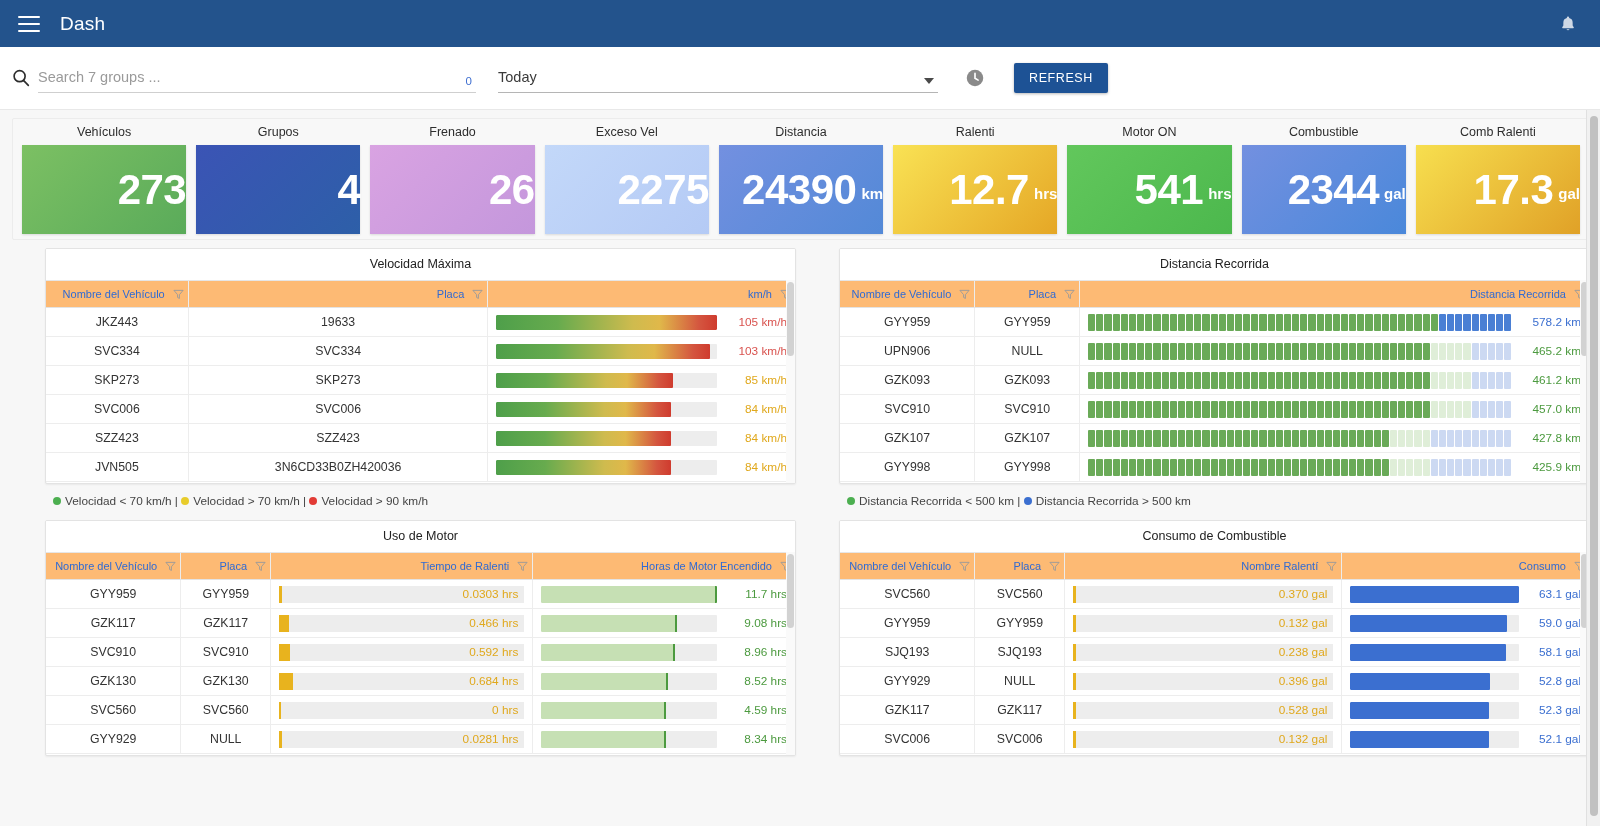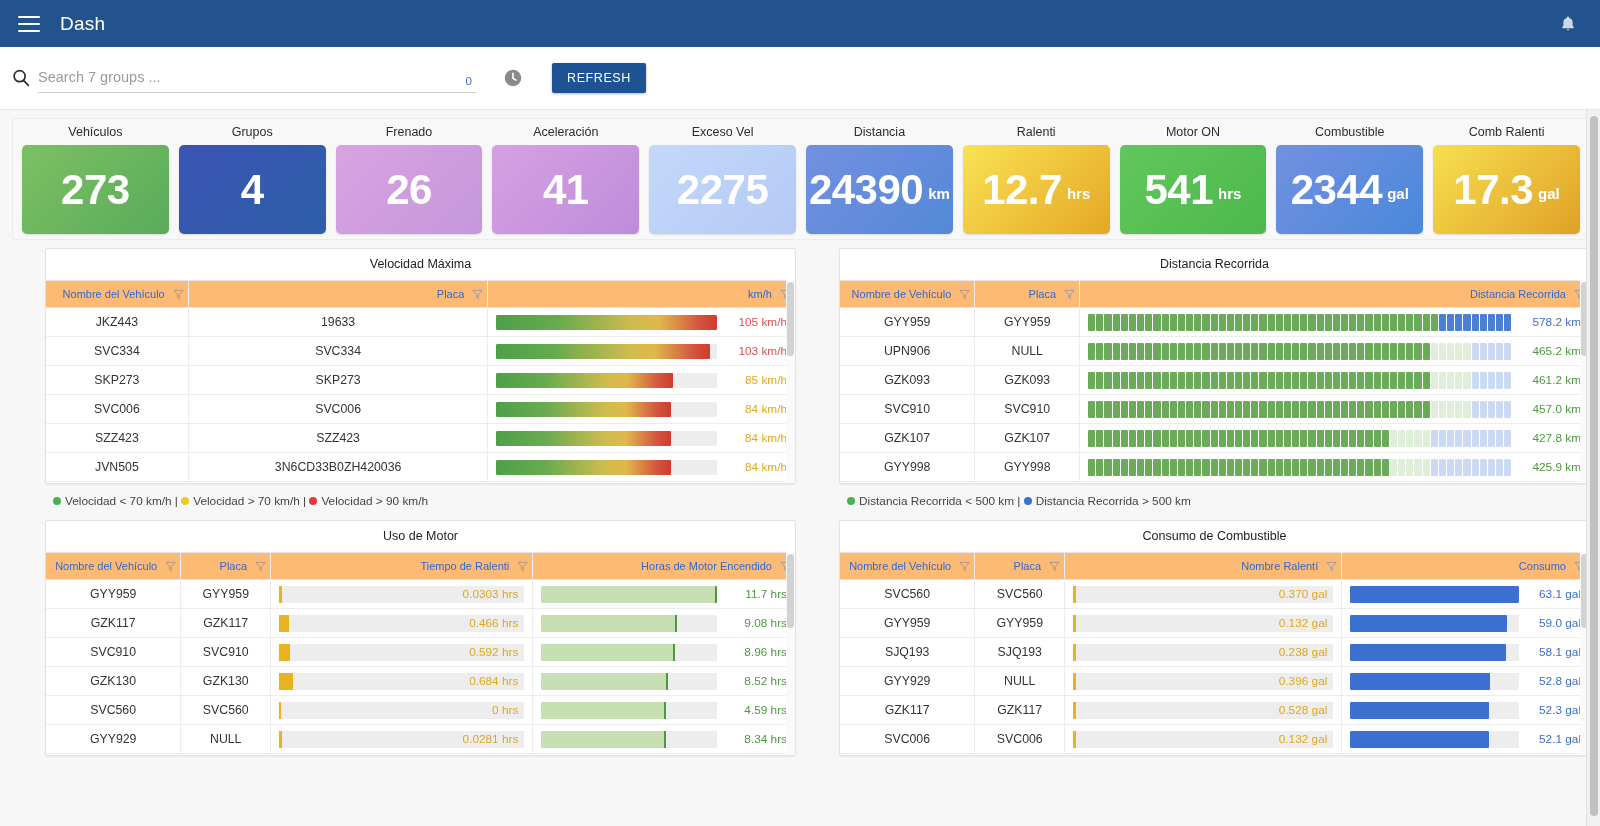--- a/index.html
+++ b/index.html
@@ -67,22 +67,22 @@
   .kpi-strip {
     background: #f8f8f8; border: 1px solid #ececec; border-radius: 2px;
     height: 122px; display: flex; align-items: flex-start;
     padding: 6px 4px 0 4px; margin-bottom: 8px;
   }
   .kpi { flex: 1 1 0; display: flex; flex-direction: column; align-items: center;
     padding: 0 5px; }
   .kpi-label { font-size: 12.5px; color: #2d2d2d; margin-bottom: 6px;
     white-space: nowrap; }
   .kpi-box {
-    width: 100%; height: 89px; border-radius: 5px; display: flex;
-    align-items: center; justify-content: center; color: #fff;
+    width: 100%; height: 89px; border-radius: 0; display: flex;
+    align-items: center; justify-content: flex-end; color: #fff;
     box-shadow: 0 1px 2px rgba(0,0,0,.12);
   }
   .kpi-val { font-size: 42px; font-weight: bold; line-height: 1; letter-spacing: -.5px; }
   .kpi-unit { font-size: 15px; font-weight: bold; margin-left: 5px; align-self: center;
     position: relative; top: 4px; }
   .kpi.gauge-kpi .kpi-box { background: transparent; box-shadow: none; }
 
   
   .panels { display: flex; gap: 10px; }
   .col { flex: 1 1 0; min-width: 0; padding-left: 33px; }
@@ -175,20 +175,24 @@
     <svg class="search-ico" viewBox="0 0 24 24">
       <circle cx="10.5" cy="10" r="6" fill="none" stroke="#2c2c2c" stroke-width="1.8"></circle>
       <line x1="15" y1="14.8" x2="20" y2="20" stroke="#2c2c2c" stroke-width="1.8" stroke-linecap="round"></line>
     </svg>
     <div class="search-field">
       <input type="text" placeholder="Search 7 groups ..." style="">
       <span class="search-count">0</span>
     </div>
   </div>
 
+  <div class="select-wrap">
+    <div class="select-field">Today</div>
+    <span class="caret"></span>
+  </div>
 
   <svg class="clock-btn" viewBox="0 0 24 24">
     <circle cx="12" cy="12" r="9" fill="#8a8a8a"></circle>
     <path d="M12 7v5.3l3.4 2" stroke="#fff" stroke-width="1.8" fill="none" stroke-linecap="round"></path>
   </svg>
 
   <button class="refresh-btn">REFRESH</button>
 </div>
 
 <div class="page">
@@ -209,26 +213,20 @@
       </div>
     </div>
 
     <div class="kpi">
       <div class="kpi-label">Frenado</div>
       <div class="kpi-box" style="background:linear-gradient(135deg,#d9a3e2,#c497dc)">
         <span class="kpi-val">26</span>
       </div>
     </div>
 
-    <div class="kpi">
-      <div class="kpi-label">Aceleración</div>
-      <div class="kpi-box" style="background:linear-gradient(135deg,#d7a0e3,#bd8cdb)">
-        <span class="kpi-val">41</span>
-      </div>
-    </div>
 
     <div class="kpi">
       <div class="kpi-label">Exceso Vel</div>
       <div class="kpi-box" style="background:linear-gradient(135deg,#c3d8f9,#b4caf5)">
         <span class="kpi-val">2275</span>
       </div>
     </div>
 
 
     <div class="kpi">

